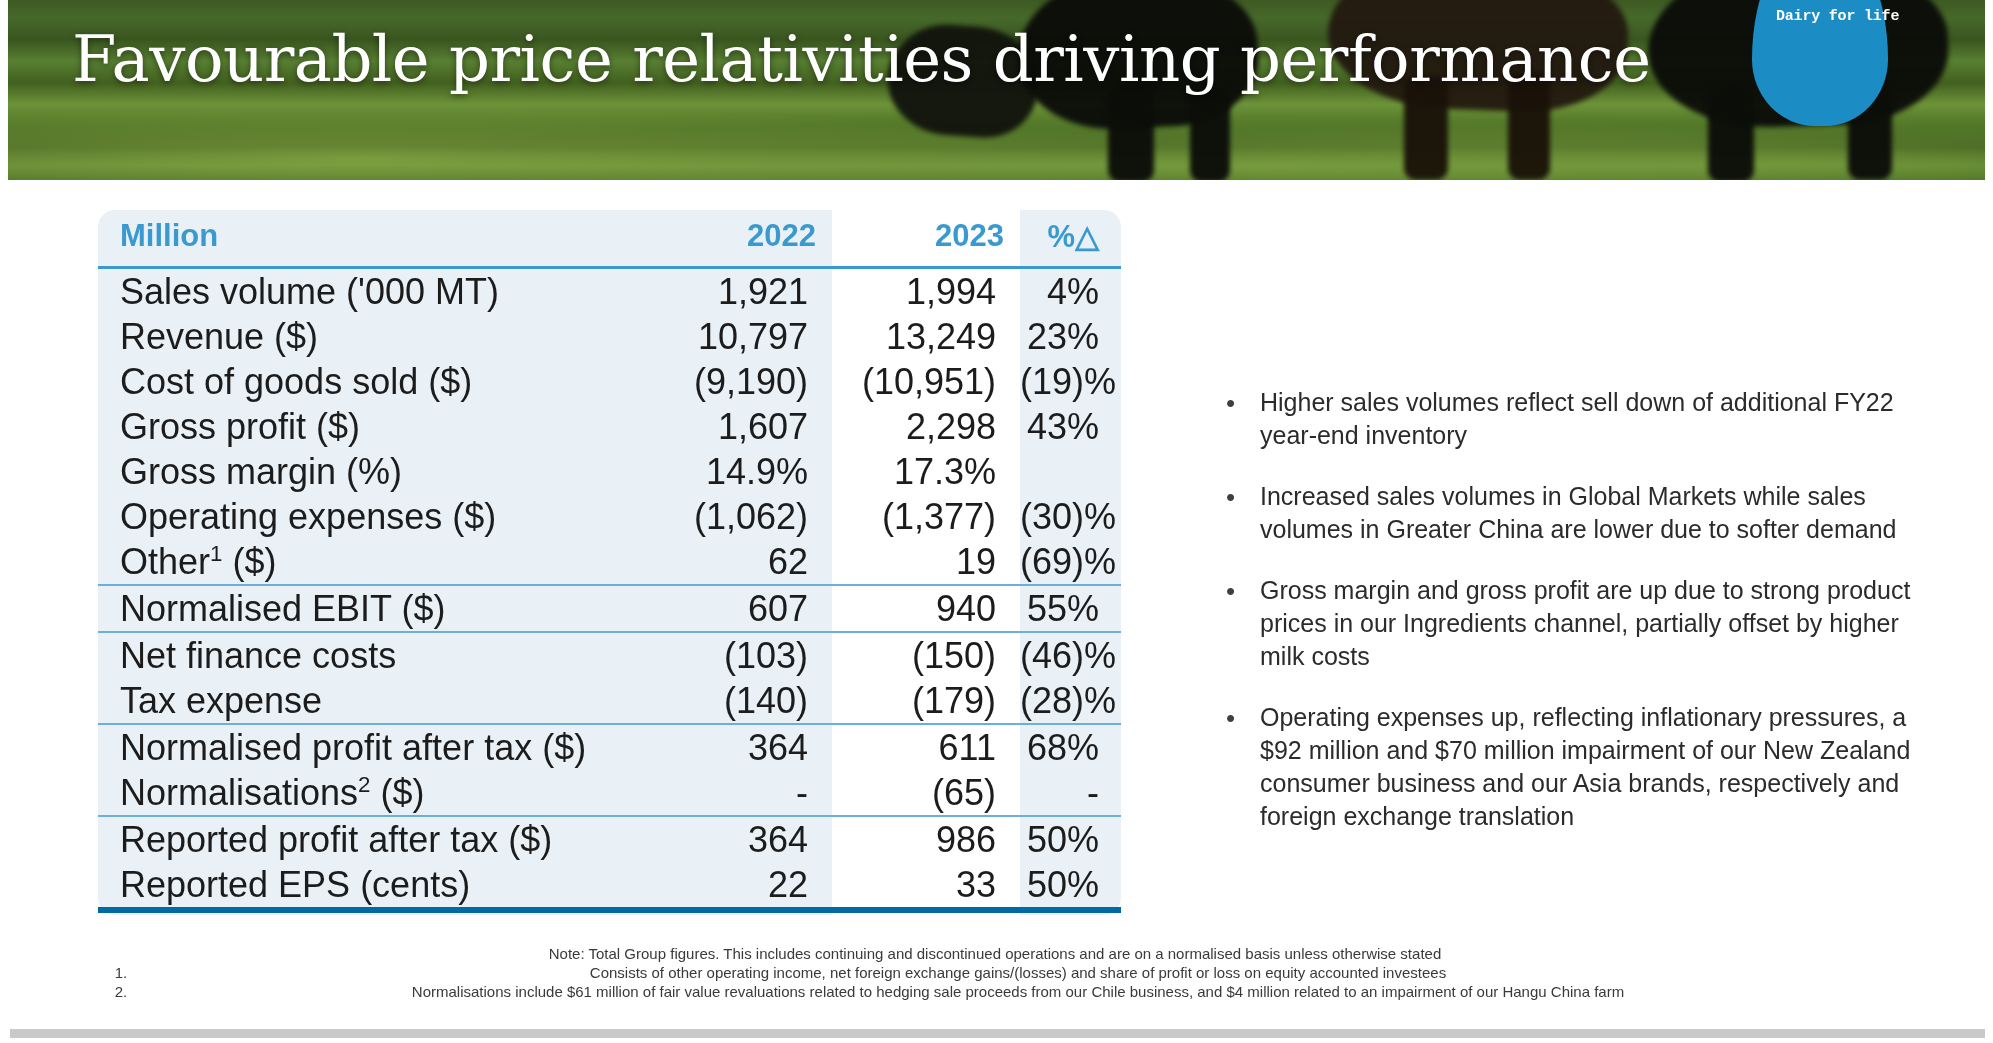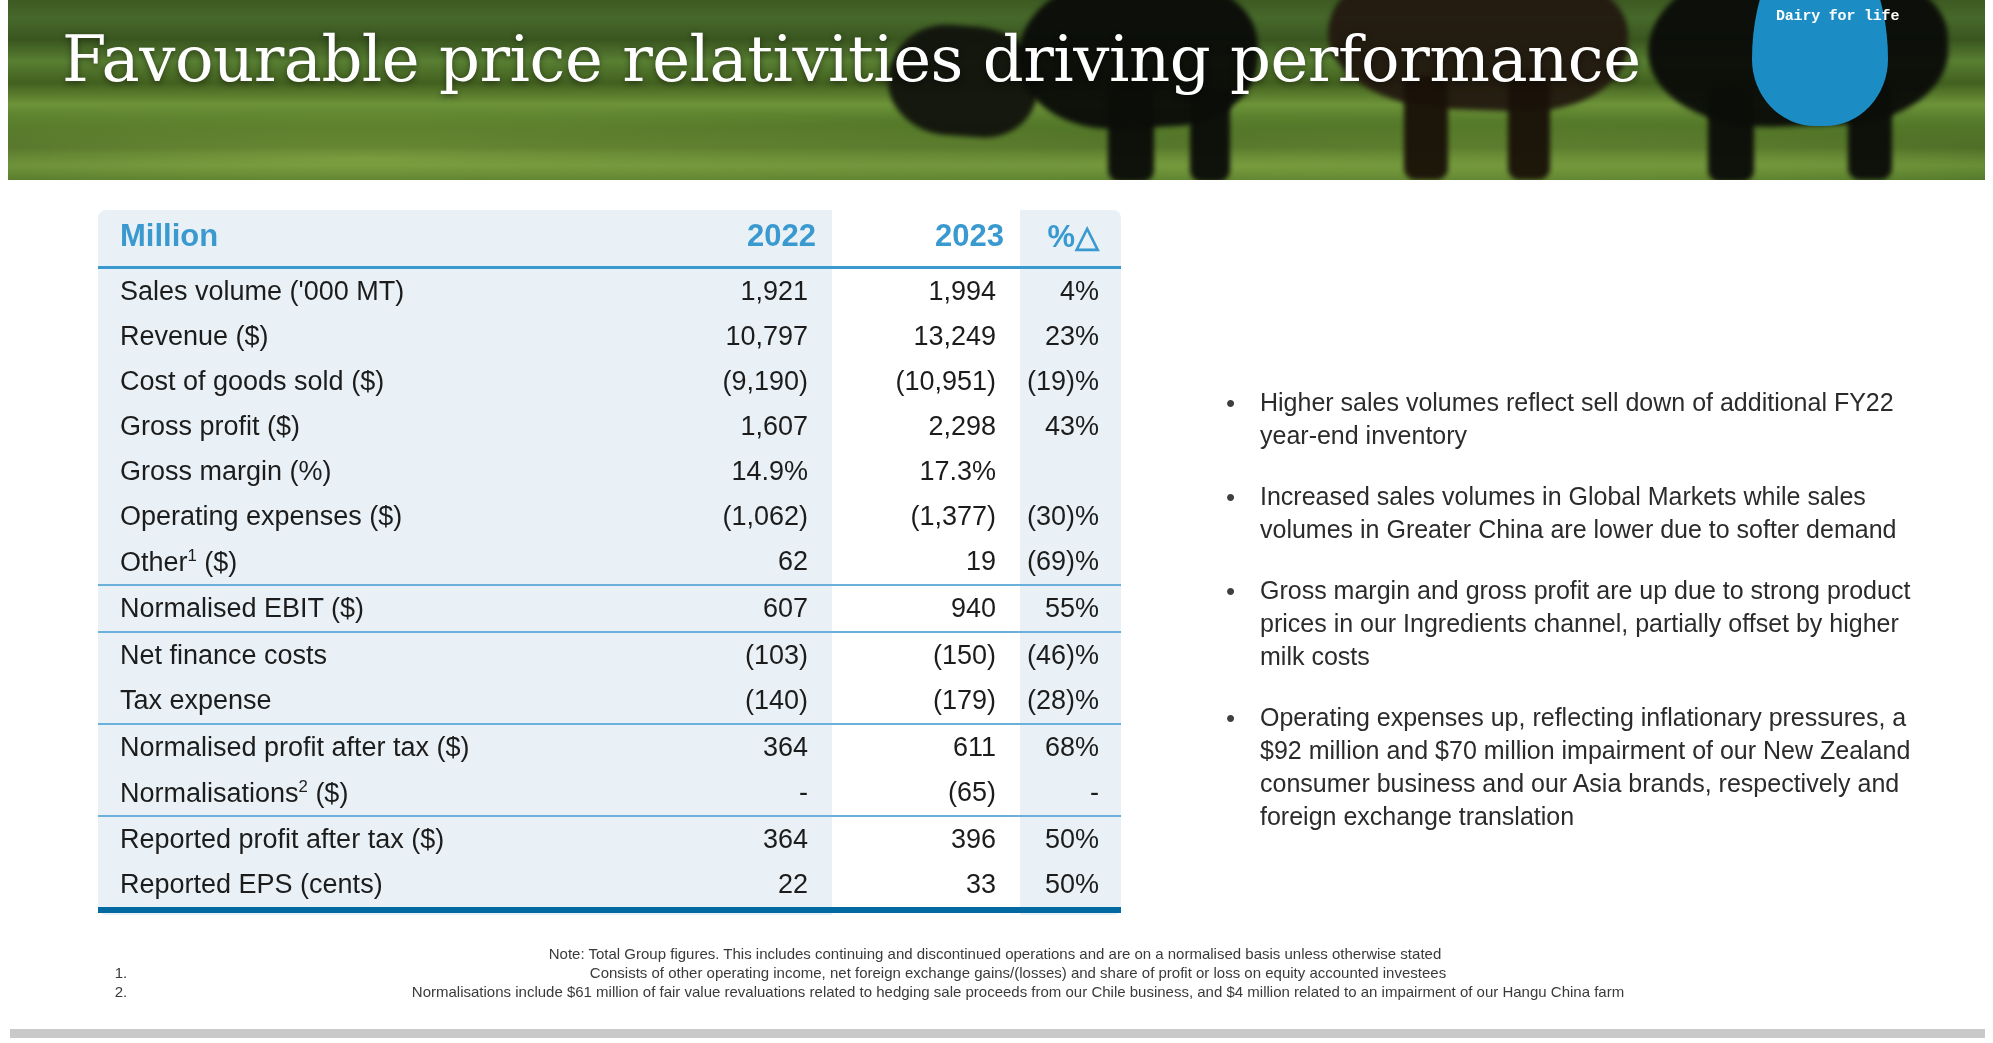--- a/index.html
+++ b/index.html
@@ -72,21 +72,21 @@
             background: #231a10; }
   .cow.c2b{ left: 1396px; top: 76px;  width: 44px;  height: 104px; border-radius: 12px; background:#1a1209; }
   .cow.c2c{ left: 1500px; top: 72px;  width: 42px;  height: 108px; border-radius: 12px; background:#1a1209; }
   .cow.c3 { left: 1640px; top: -34px; width: 300px; height: 160px; transform: rotate(-2deg); }
   .cow.c3b{ left: 1700px; top: 86px;  width: 46px;  height: 96px; border-radius: 12px; }
   .cow.c3c{ left: 1840px; top: 80px;  width: 44px;  height: 100px; border-radius: 12px; }
   .cow.c4 { left: 880px;  top: 26px;  width: 150px; height: 110px; background:#12140d; transform: rotate(4deg); }
 
   .banner-title {
     position: absolute;
-    left: 62px;
+    left: 72px;
     top: 26px;
     width: 1400px;
     color: #ffffff;
     font-family: "DejaVu Serif", "Liberation Serif", serif;
     font-size: 64px;
     font-weight: 400;
     letter-spacing: -0.5px;
     line-height: 1.05;
     text-shadow: 0 2px 6px rgba(0,0,0,.45);
     white-space: nowrap;
@@ -117,21 +117,21 @@
   }
 
   
   .table-panel {
     position: absolute;
     left: 98px;
     top: 210px;
     width: 1023px;
     height: 705px;
     background: #e9f1f6;
-    border-radius: 8px;
+    border-radius: 17px;
   }
   
   .highlight-band {
     position: absolute;
     left: 734px;
     top: 0px;
     width: 188px;
     height: 705px;
     background: #ffffff;
   }
@@ -144,21 +144,21 @@
     border-collapse: collapse;
     table-layout: fixed;
   }
   table.fin col.c-label { width: 524px; }
   table.fin col.c-2022  { width: 210px; }
   table.fin col.c-2023  { width: 188px; }
   table.fin col.c-pct   { width: 101px; }
 
   table.fin th, table.fin td {
     padding: 0;
-    font-size: 27px;
+    font-size: 36px;
     color: #1c1c1c;
     font-family: "Liberation Sans", sans-serif;
     font-weight: 400;
     vertical-align: middle;
     height: 45px;
     background: transparent;
   }
   table.fin thead th {
     color: #3a9ad0;
     font-weight: 700;
@@ -351,21 +351,21 @@
           </tr>
           <tr>
             <td class="lbl">Normalisations<sup>2</sup> ($)</td>
             <td class="num">-</td>
             <td class="num">(65)</td>
             <td class="pct">-</td>
           </tr>
           <tr class="rule-top">
             <td class="lbl">Reported profit after tax ($)</td>
             <td class="num">364</td>
-            <td class="num">396</td>
+            <td class="num">986</td>
             <td class="pct">50%</td>
           </tr>
           <tr class="rule-bottom">
             <td class="lbl">Reported EPS (cents)</td>
             <td class="num">22</td>
             <td class="num">33</td>
             <td class="pct">50%</td>
           </tr>
         </tbody>
     </table>

